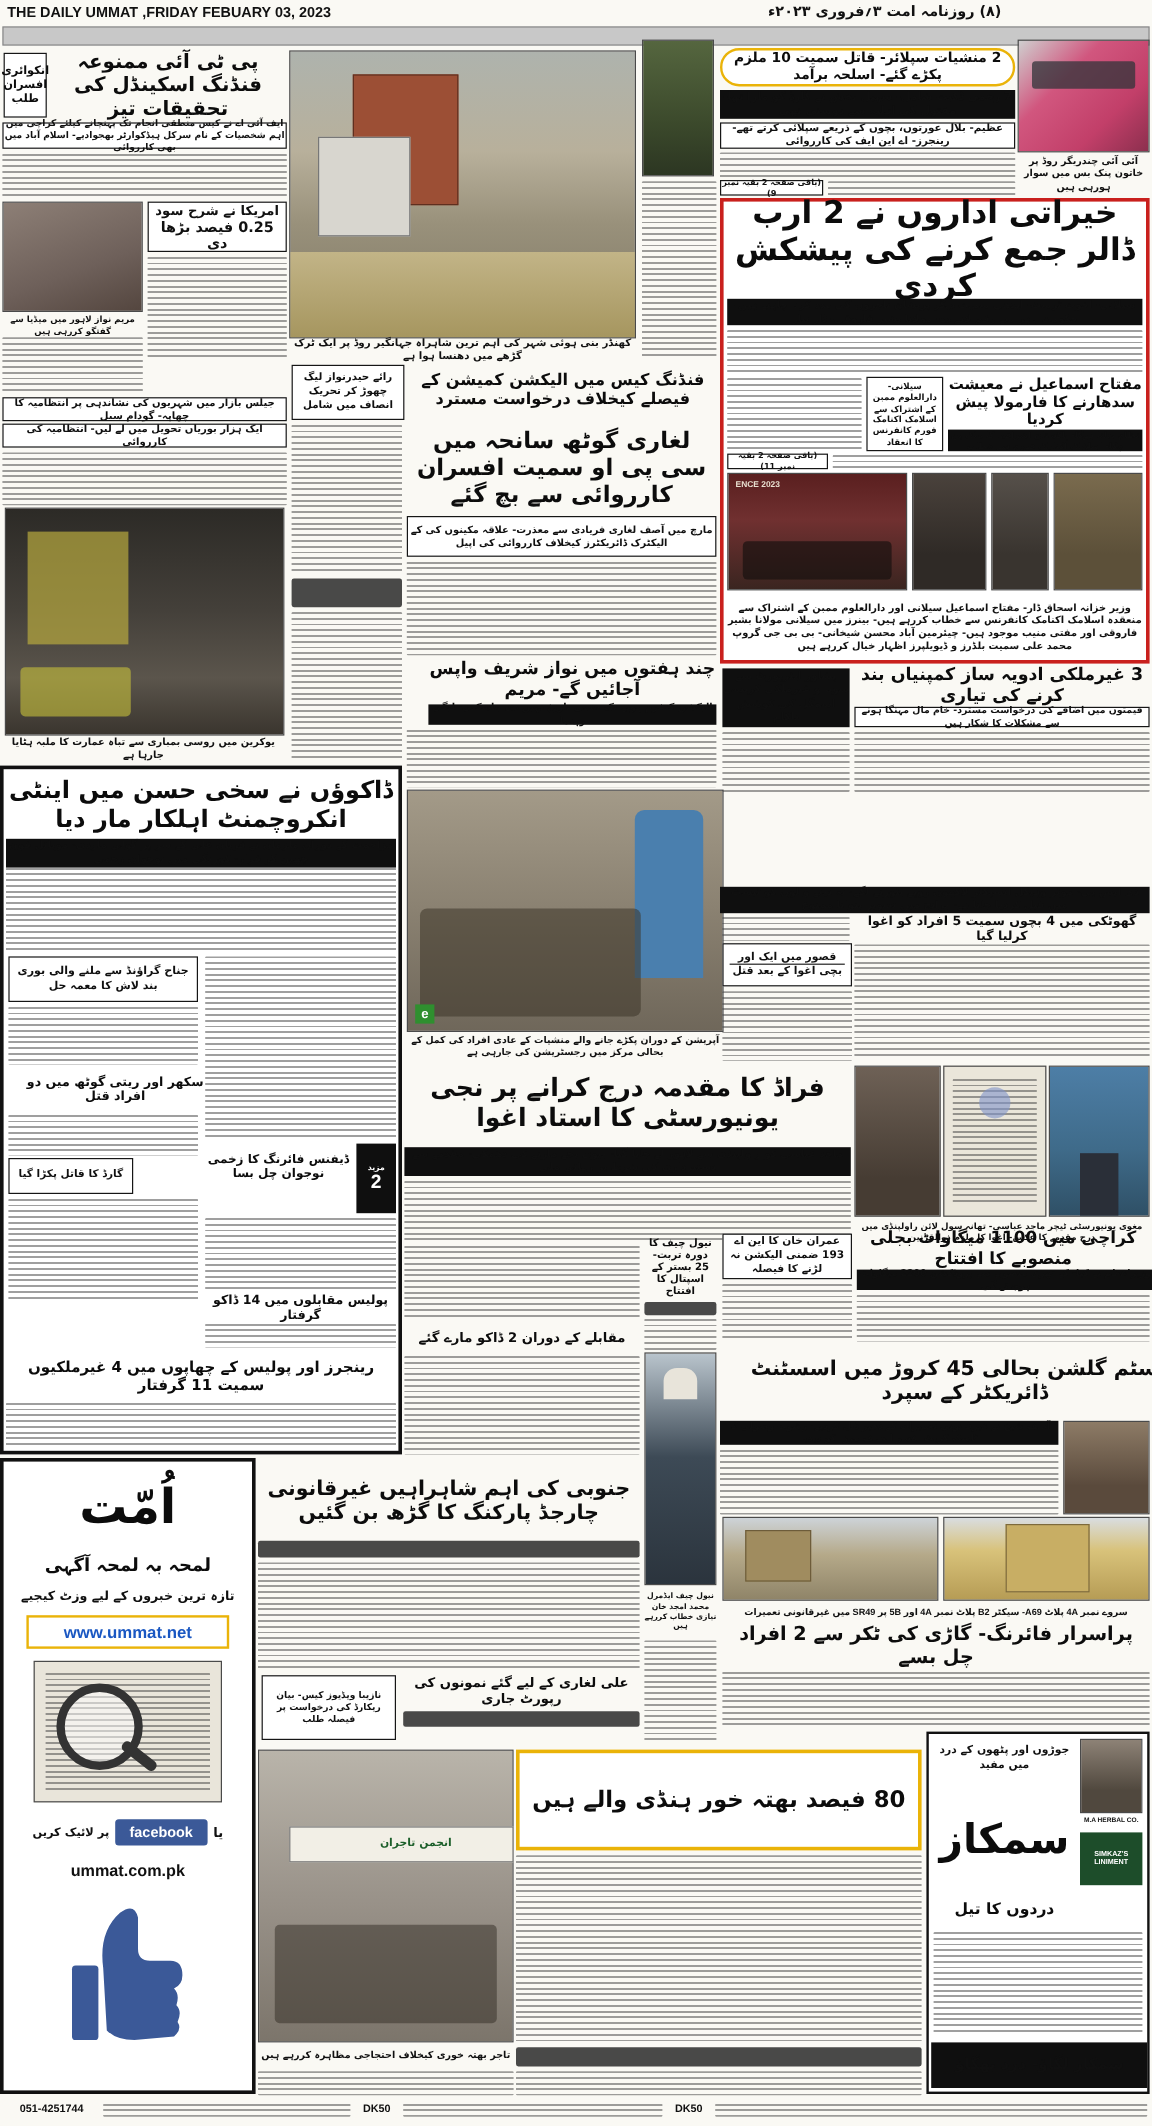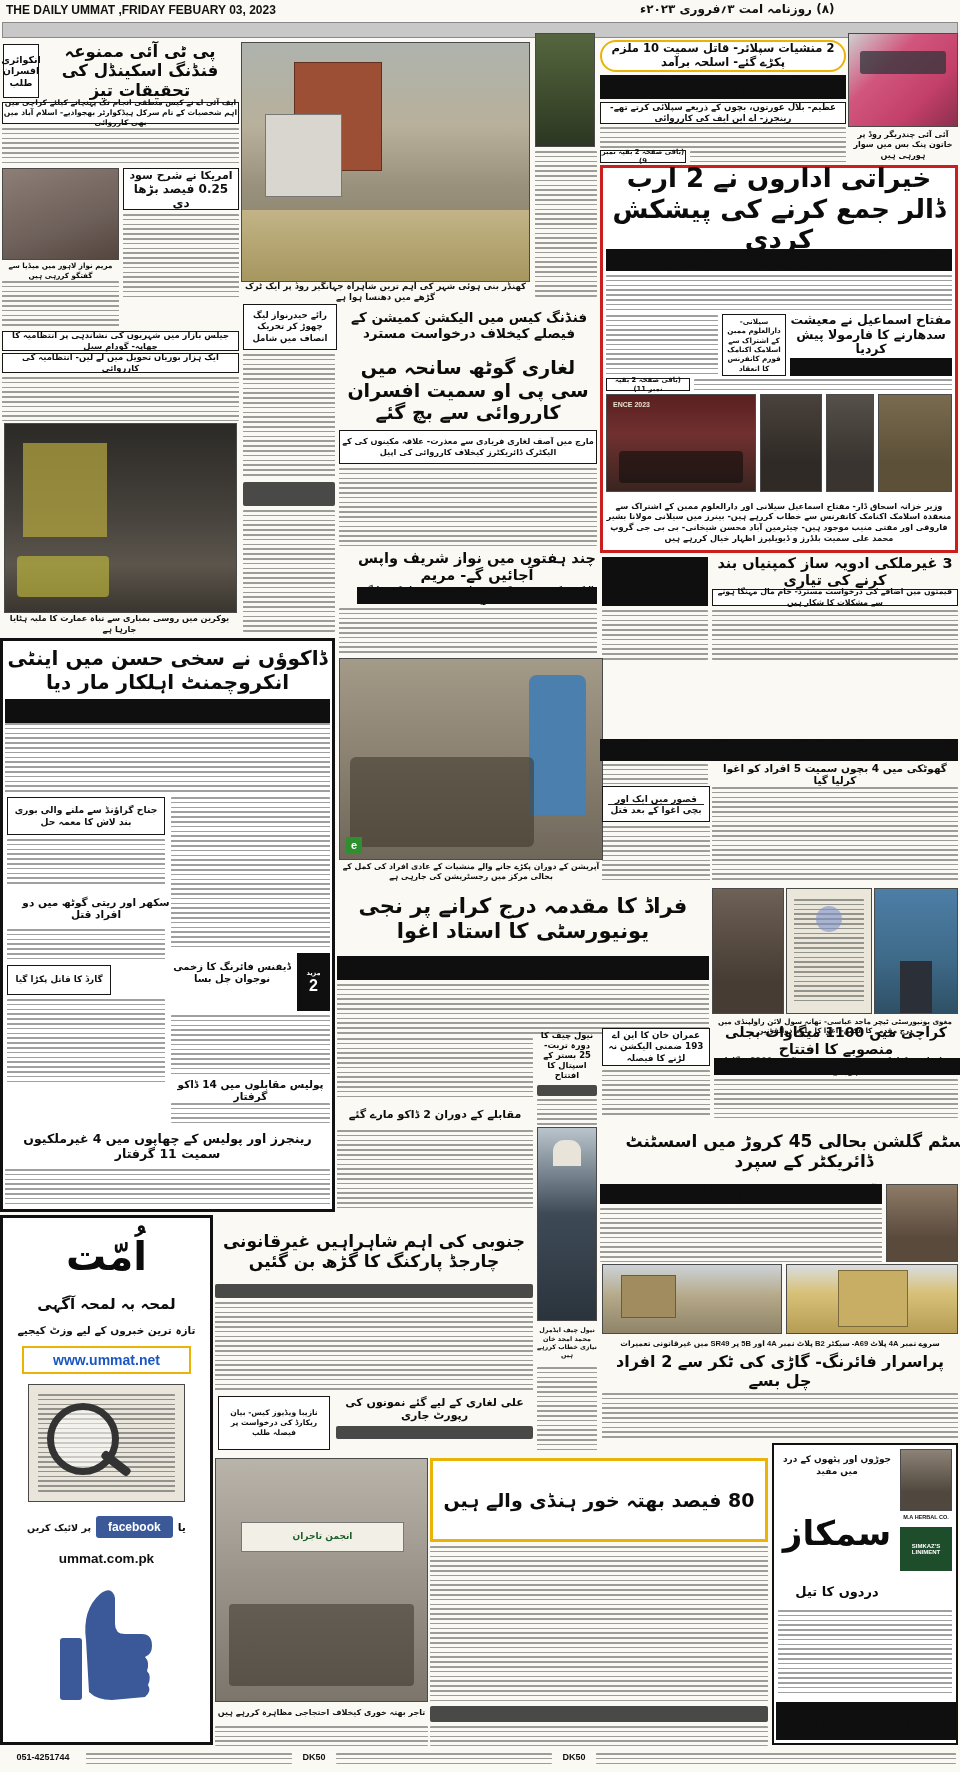--- a/index.html
+++ b/index.html
@@ -204,21 +204,21 @@
   <div class="a bx1 cap" style="left:218px;top:1396px;width:112px;height:54px;font-size:7.6px;">نازیبا ویڈیوز کیس- بیان ریکارڈ کی درخواست پر فیصلہ طلب</div>
   <div class="a hl" style="left:336px;top:1398px;width:197px;height:24px;font-size:11px;">علی لغاری کے لیے گئے نمونوں کی رپورٹ جاری</div>
   <div class="a gkh" style="left:336px;top:1426px;width:197px;height:13px;"></div>
 
   <div class="a bx hl" style="left:430px;top:1458px;width:338px;height:84px;font-size:19px;border-width:3px;">80 فیصد بھتہ خور ہنڈی والے ہیں</div>
   <div class="a gk" style="left:430px;top:1546px;width:338px;height:156px;"></div>
   <div class="a gkh" style="left:430px;top:1706px;width:338px;height:16px;"></div>
   <div class="a gk" style="left:430px;top:1726px;width:338px;height:20px;"></div>
 
   <div class="a ph" style="left:215px;top:1458px;width:213px;height:244px;background:linear-gradient(180deg,#b9b4aa 0%,#9a938a 50%,#7c756b 100%);">
-    <div class="cap" style="position:absolute;left:12%;top:26%;width:76%;height:28px;background:#f2efe6;border:1px solid #777;color:#1c5f2a;font-size:9px;">انجمن تاجران</div>
+    <div class="cap" style="position:absolute;left:12%;top:26%;width:76%;height:28px;background:#f2efe6;border:1px solid #777;color:#1c5f2a;font-size:9px;padding-left:24px;">انجمن تاجران</div>
     <div style="position:absolute;left:6%;bottom:6%;width:88%;height:34%;background:rgba(50,44,36,.5);border-radius:4px;"></div>
   </div>
   <div class="a cap" style="left:215px;top:1704px;width:213px;height:18px;font-size:8px;">تاجر بھتہ خوری کیخلاف احتجاجی مظاہرہ کررہے ہیں</div>
   <div class="a gk" style="left:215px;top:1726px;width:213px;height:20px;"></div>
 
   <div class="a" style="left:772px;top:1443px;width:186px;height:302px;border:2px solid #111;background:#fff;"></div>
   <div class="a cap" style="left:778px;top:1449px;width:118px;height:34px;font-size:9px;">جوڑوں اور پٹھوں کے درد میں مفید</div>
   <div class="a ph" style="left:900px;top:1449px;width:52px;height:62px;background:linear-gradient(180deg,#8d8276,#50483e 70%);"></div>
   <div class="a cap en" style="left:900px;top:1513px;width:52px;height:10px;font-size:5.5px;">M.A HERBAL CO.</div>
   <div class="a flexcol en" style="left:900px;top:1527px;width:52px;height:44px;background:#1d4d2a;color:#fff;font-weight:700;">

